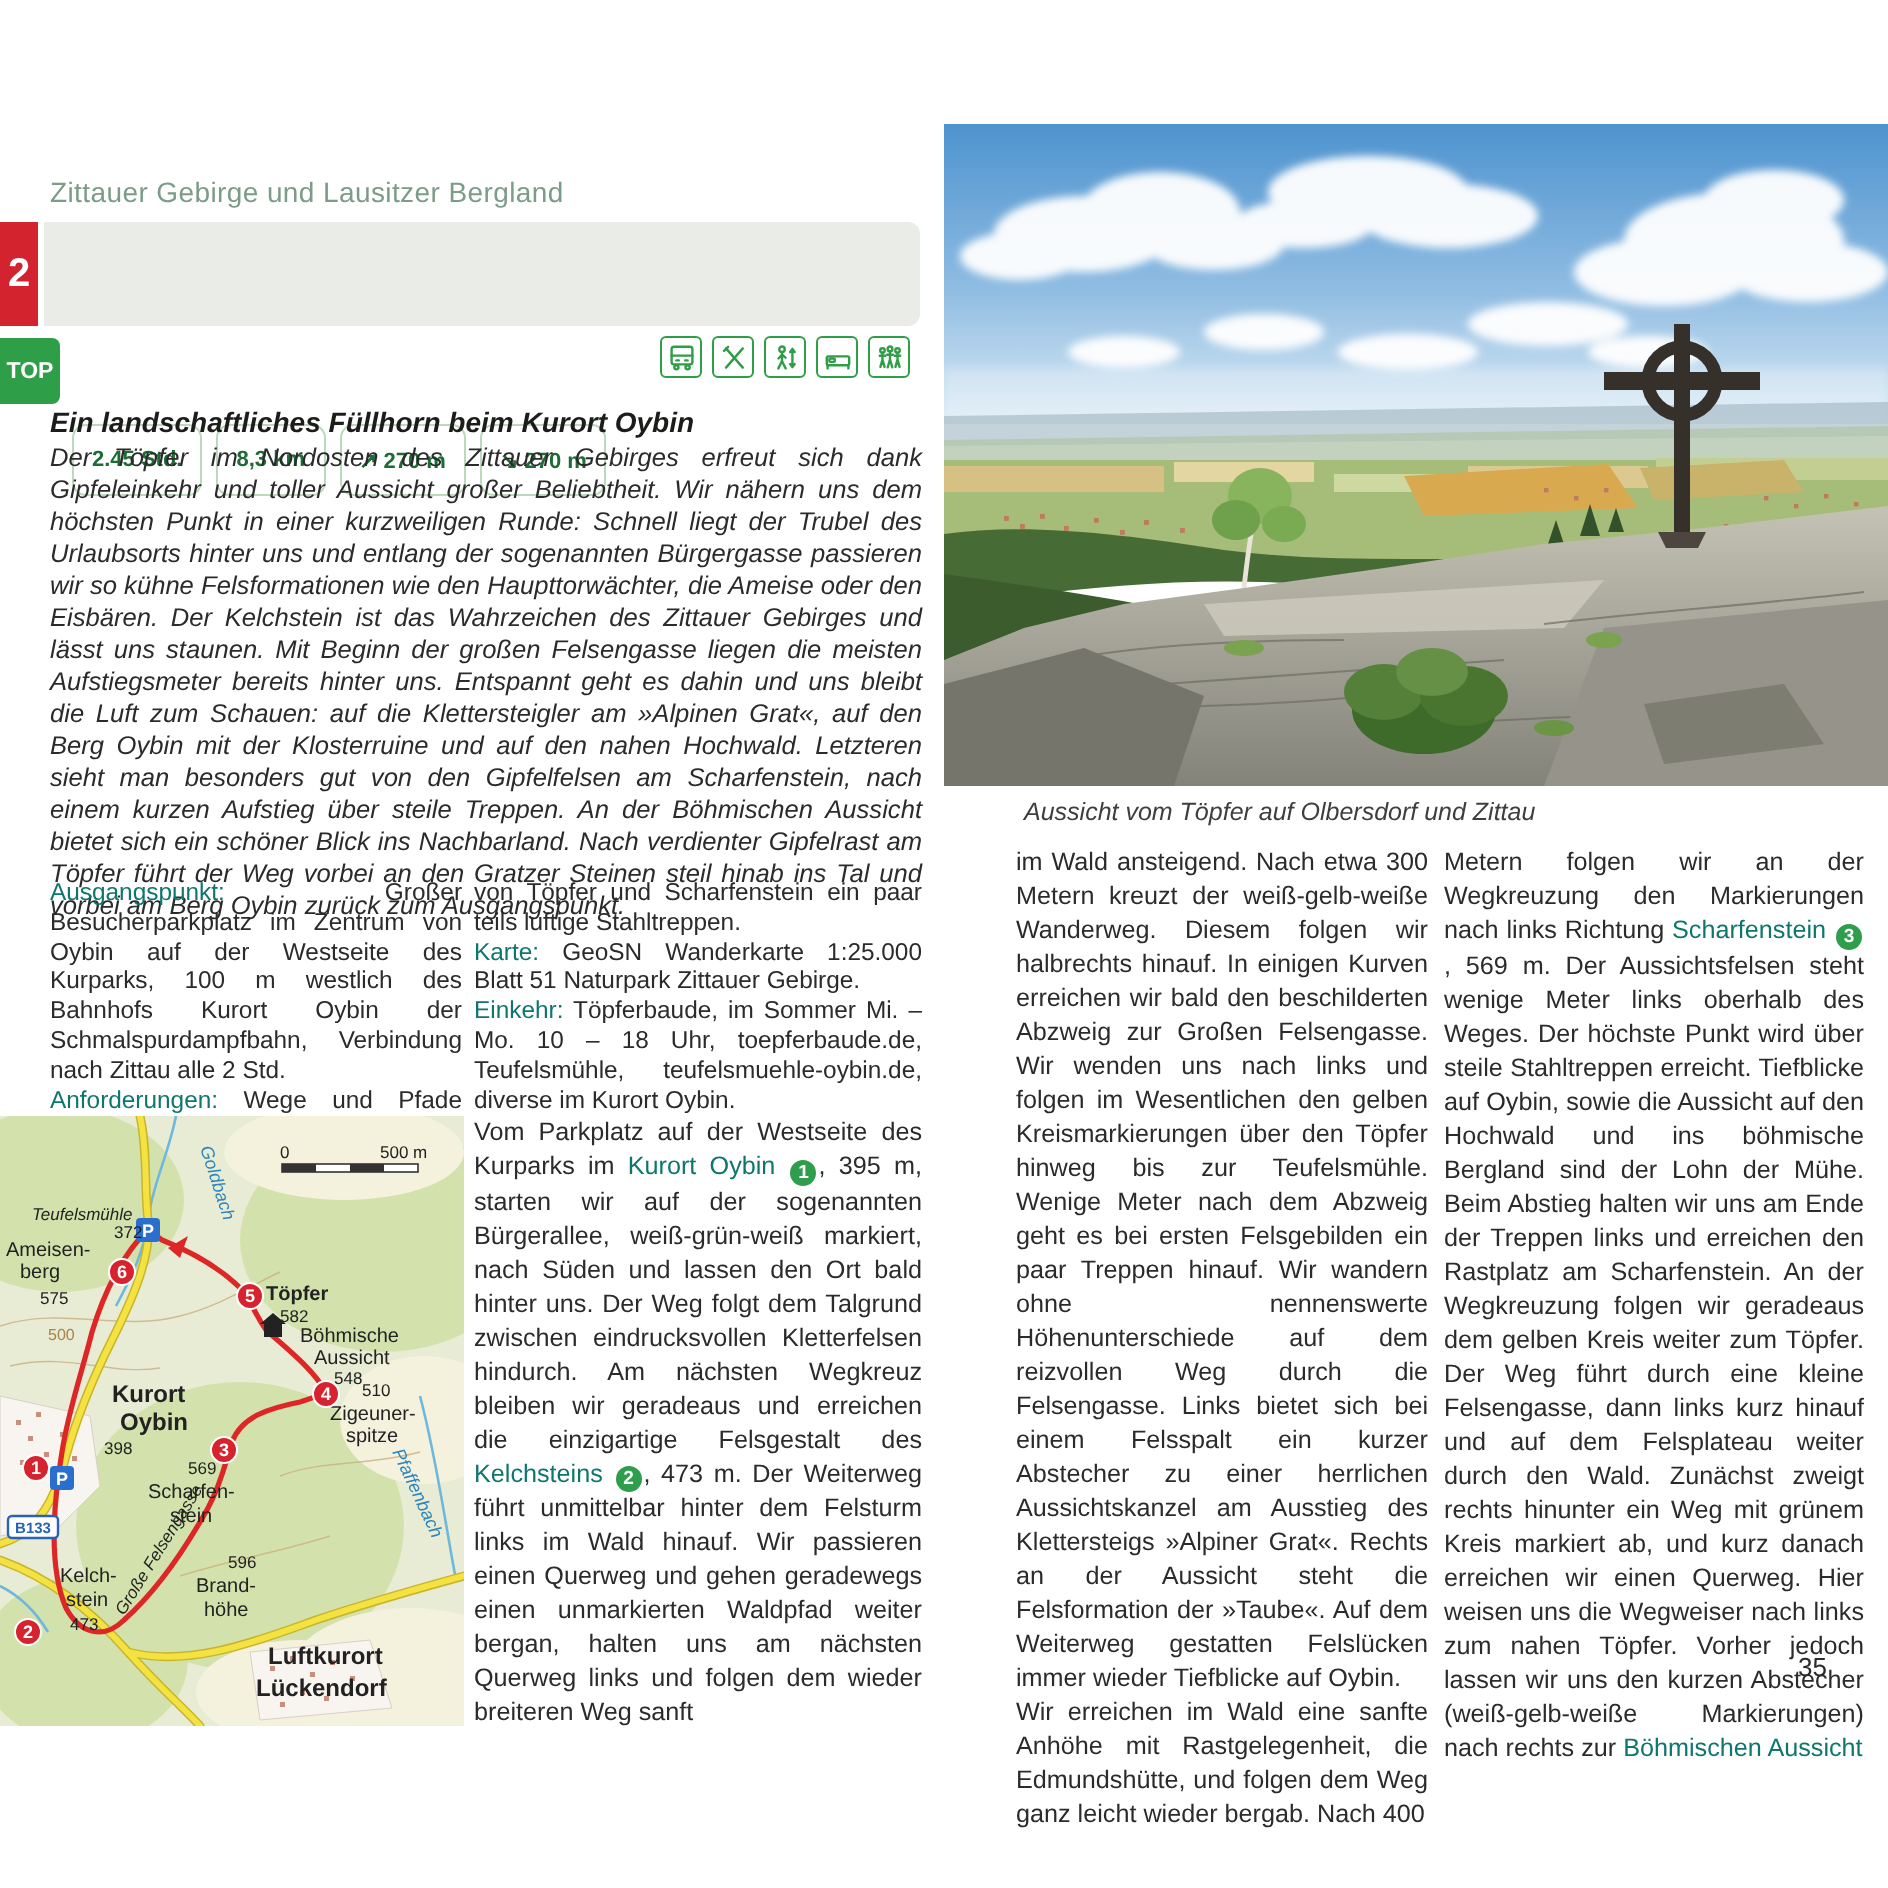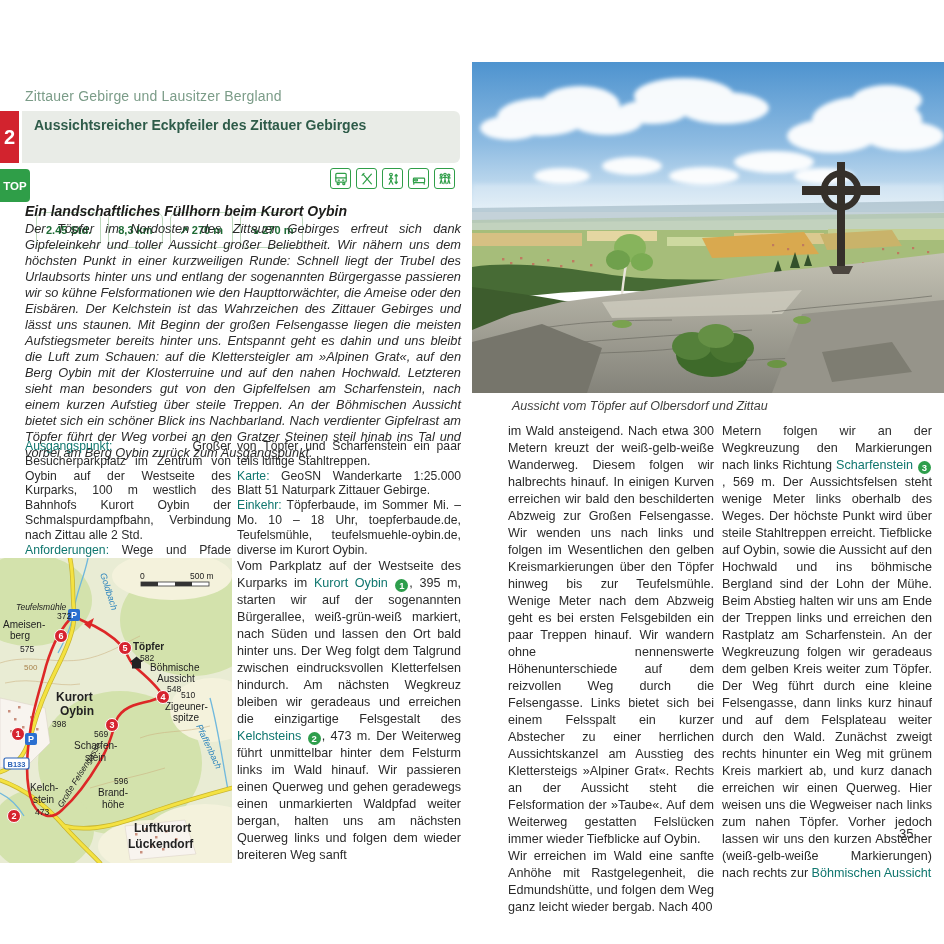--- a/index.html
+++ b/index.html
@@ -51,21 +51,20 @@
 </style>
 </head>
 <body>
 
 <div class="page">
 
   <div class="kicker">Zittauer Gebirge und Lausitzer Bergland</div>
 
   <div class="tournum">2</div>
   <div class="titlebox">
-    <h2 class="subtitle">Aussichtsreicher Eckpfeiler des Zittauer Gebirges</h2>
   </div>
 
   <div class="topbadge">TOP</div>
   <div class="pills">
     <div class="pill">2.45 Std.</div>
     <div class="pill">8,3 km</div>
     <div class="pill">↗ 270 m</div>
     <div class="pill">↘ 270 m</div>
   </div>
 

